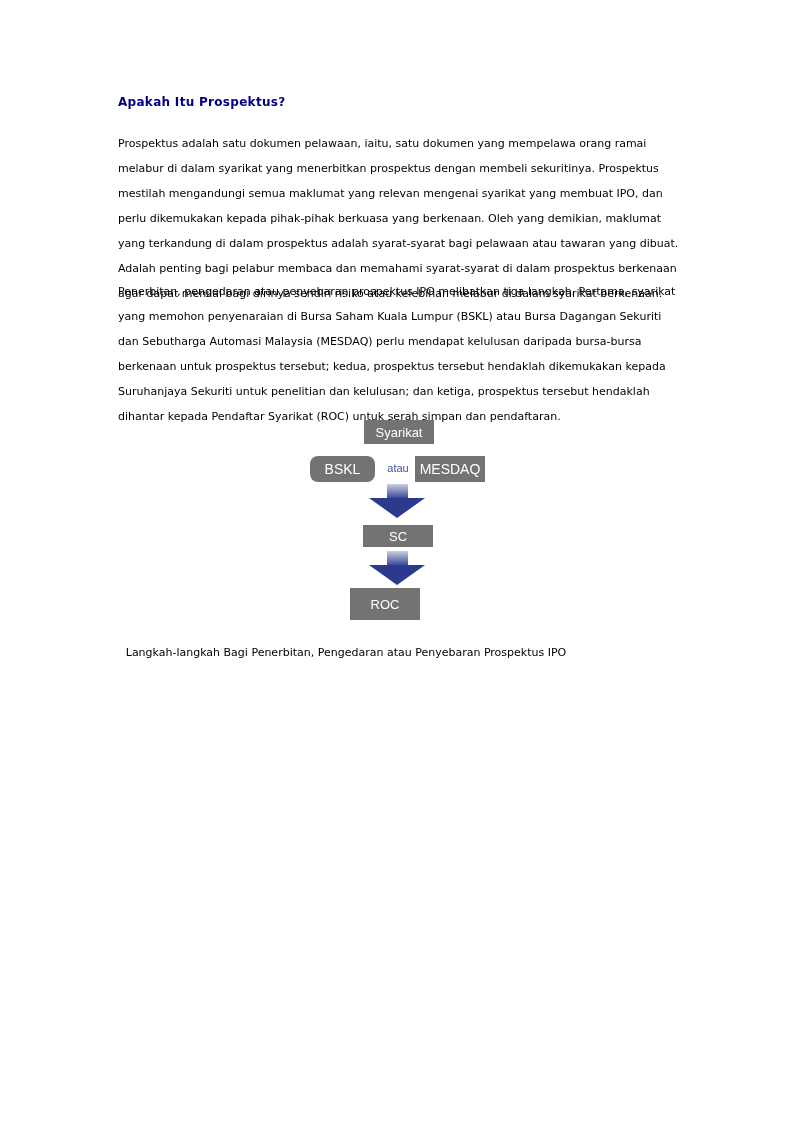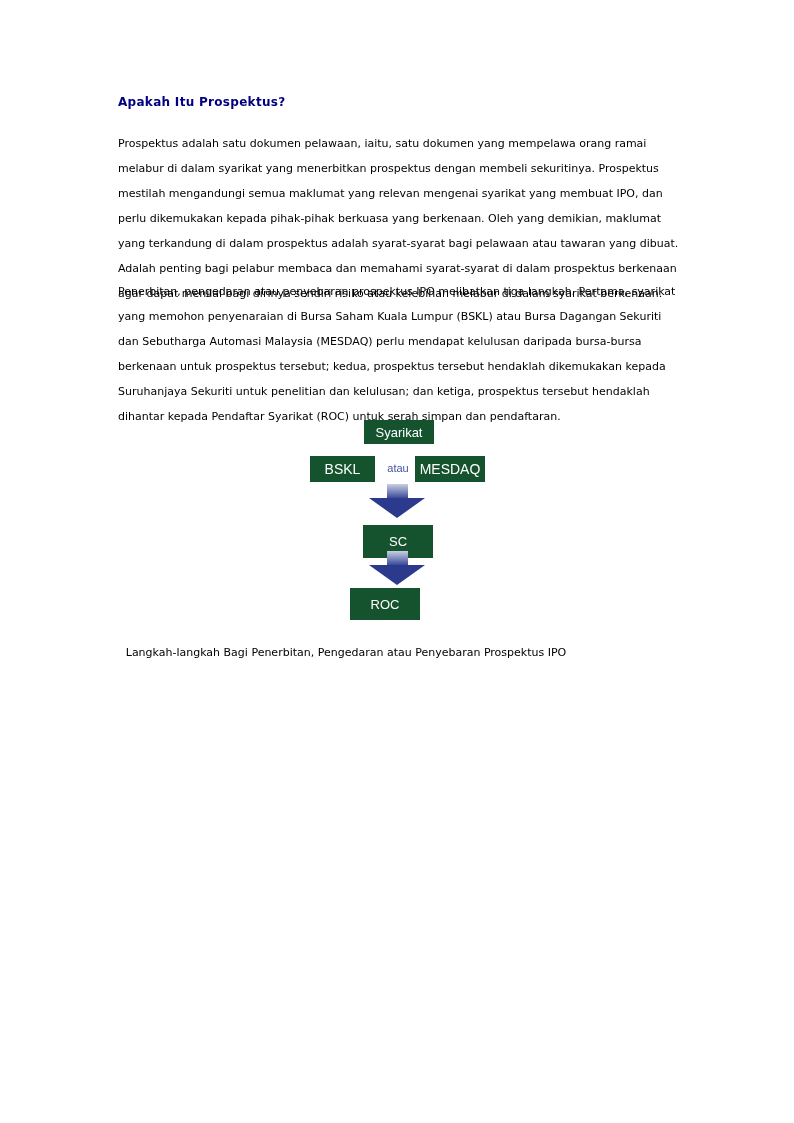--- a/index.html
+++ b/index.html
@@ -30,32 +30,32 @@
     line-height: 25px;
     color: #000000;
     text-align: left;
   }
   .para-1 { top: 131px; }
   .para-2 { top: 279px; }
 
   
   .flow-box {
     position: absolute;
-    background: #14532d;
+    background: #737373;
     color: #ffffff;
     font-family: "Liberation Sans", sans-serif;
     text-align: center;
     display: flex;
     align-items: center;
     justify-content: center;
   }
   .box-syarikat { left: 364px; top: 420px; width: 70px; height: 24px; font-size: 13px; }
-  .box-bskl    { left: 310px; top: 456px; width: 65px; height: 26px; font-size: 14px; }
+  .box-bskl    { left: 310px; top: 456px; width: 65px; height: 26px; font-size: 14px; border-radius: 8px; }
   .box-mesdaq  { left: 415px; top: 456px; width: 70px; height: 26px; font-size: 14px; }
-  .box-sc      { left: 363px; top: 525px; width: 70px; height: 33px; font-size: 13px; }
+  .box-sc      { left: 363px; top: 525px; width: 70px; height: 22px; font-size: 13px; }
   .box-roc     { left: 350px; top: 588px; width: 70px; height: 32px; font-size: 13px; }
   .atau-label {
     position: absolute;
     left: 379px; top: 462px; width: 38px;
     font-family: "Liberation Sans", sans-serif;
     font-size: 11px;
     color: #44549e;
     text-align: center;
   }
   .down-arrow { position: absolute; width: 56px; }

